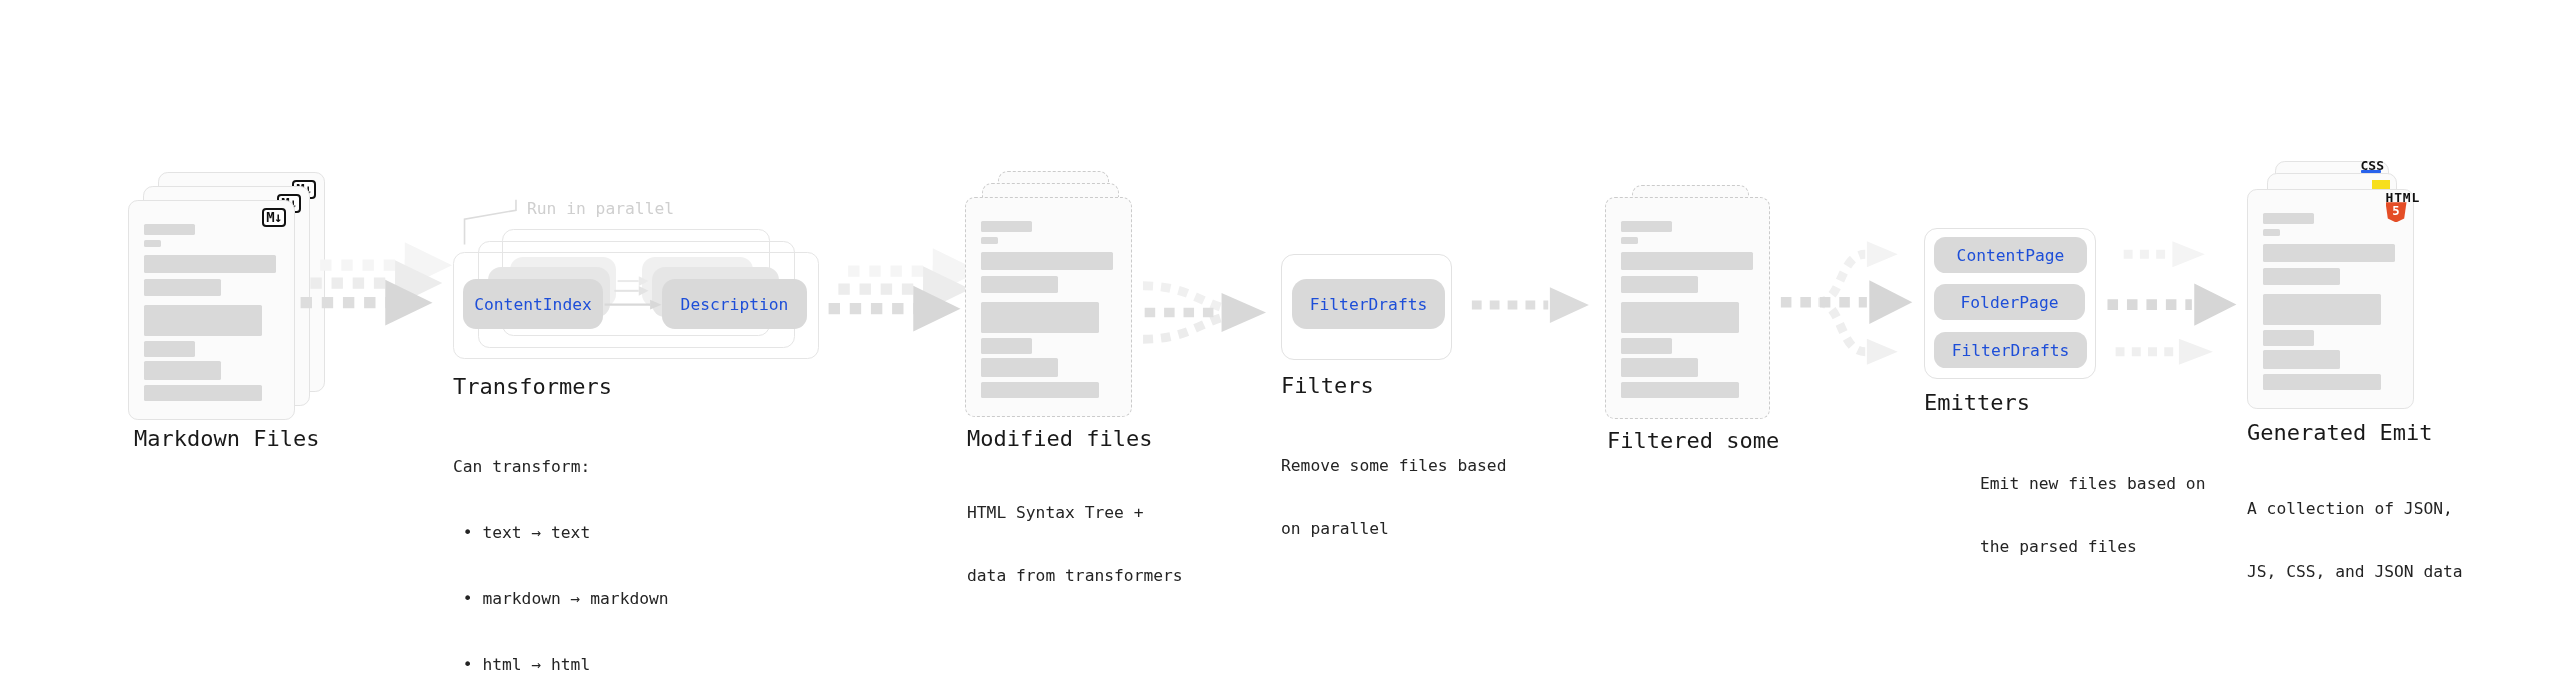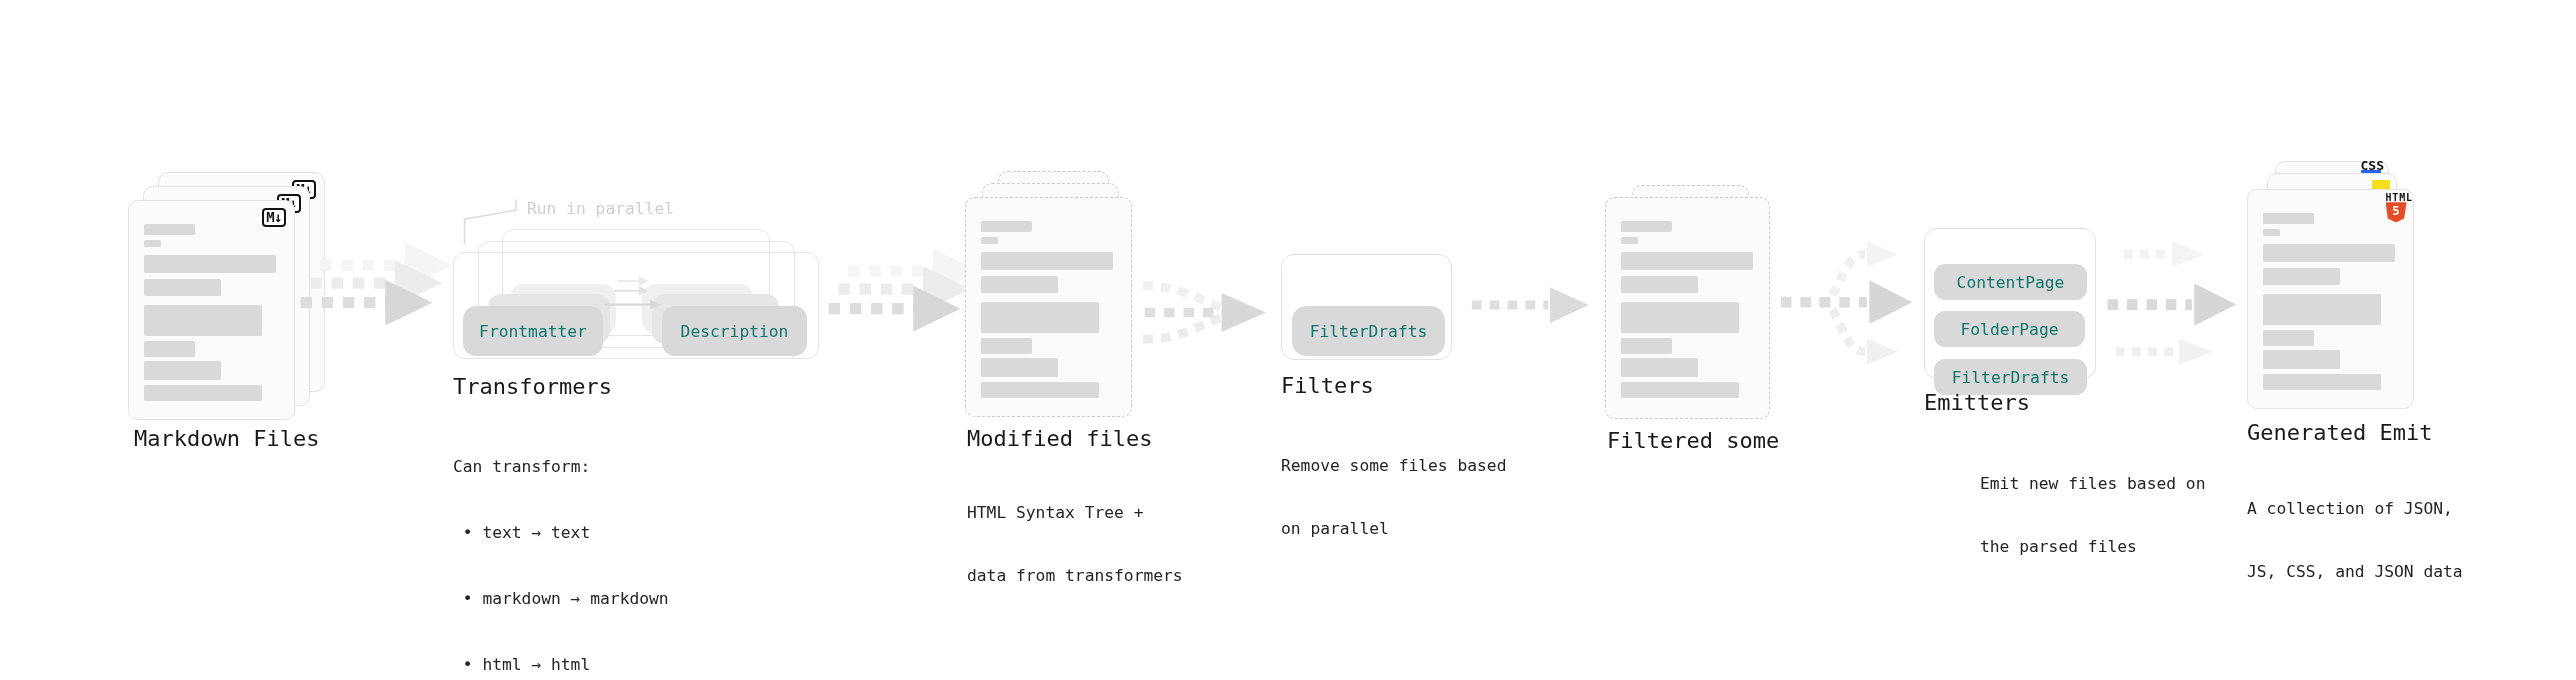--- a/index.html
+++ b/index.html
@@ -23,30 +23,30 @@
     line-height:1;padding:0.8px 2.4px;letter-spacing:-0.8px;
   }
   
   .title{position:absolute;font-size:22px;line-height:24.4px;color:#191919;white-space:pre}
   .caption{position:absolute;font-size:16.3px;line-height:21px;color:#242424;white-space:pre}
   .caption .indent{padding-left:9.8px}
   
   .pill{
     position:absolute;background:var(--pill-bg,#d9d9d9);border-radius:13px;
     display:flex;align-items:center;justify-content:center;
-    font-size:16.3px;color:#0f766e;white-space:pre;margin-top:27px;
+    font-size:16.3px;color:#1d4ed8;white-space:pre;
   }
   .pill.ghost1{background:#e6e6e6}
   .pill.ghost2{background:#f0f0f0}
   
   .obox{position:absolute;border:1.6px solid #e5e5e5;border-radius:11.4px;box-sizing:border-box;background:transparent}
   .annotation{position:absolute;font-size:16.3px;line-height:21px;color:#cfcfcf;white-space:pre}
   
   .html5-icon{position:absolute;right:6.5px;top:4.1px;width:21px;text-align:center}
-  .html5-word{display:block;font-size:10px;font-weight:bold;letter-spacing:0.8px;color:#111;line-height:7.3px}
+  .html5-word{display:block;font-size:13px;font-weight:bold;letter-spacing:0.8px;color:#111;line-height:7.3px}
   .html5-shield{
     width:21px;height:20.3px;margin-top:0.8px;background:var(--html5-orange,#e44d26);
     clip-path:polygon(0 0,100% 0,89% 80%,50% 100%,11% 80%);
     color:#fff;font-size:12.2px;font-weight:bold;line-height:18px;text-align:center;
   }
   .css-badge{position:absolute;right:6.5px;top:0;width:21px;text-align:left;font-size:13px;font-weight:bold;color:#111;line-height:7.3px}
   .css-underline{height:3.3px;width:19.5px;margin:0.8px auto 0;background:var(--css-blue,#2862eb);border-radius:0.8px}
   .js-badge{position:absolute;right:6.5px;top:5.7px;width:18px;height:10.6px;background:var(--js-yellow,#f7df1e)}
   svg{position:absolute;overflow:visible}
 </style>
@@ -101,21 +101,21 @@
     <svg style="left:449px;top:193px" width="98" height="59" viewBox="0 0 120 72">
       <path d="M82,8 L82,21 L19,32 L19,63" fill="none" stroke="#dcdcdc" stroke-width="2"></path>
     </svg>
     <div class="annotation" style="left:527px;top:198px">Run in parallel</div>
 
     <div class="pill ghost2" style="left:510px;top:257px;width:106px;height:50px"></div>
     <div class="pill ghost1" style="left:488px;top:267px;width:122px;height:50px"></div>
     <div class="pill ghost2" style="left:642px;top:257px;width:111px;height:50px"></div>
     <div class="pill ghost1" style="left:652px;top:267px;width:127px;height:50px"></div>
 
-    <div class="pill" style="left:463px;top:279px;width:140px;height:50px">Frontmatter</div>
+    <div class="pill" style="left:463px;top:279px;width:140px;height:50px">ContentIndex</div>
     <div class="pill" style="left:662px;top:279px;width:145px;height:50px">Description</div>
 
     <svg style="left:603px;top:272px" width="65" height="49" viewBox="0 0 80 60">
       <line x1="18" y1="11" x2="44" y2="11" stroke="#eaeaea" stroke-width="2.5"></line>
       <polygon points="44,5 56,11 44,17" fill="#eaeaea"></polygon>
       <line x1="14" y1="23" x2="44" y2="23" stroke="#e3e3e3" stroke-width="2.5"></line>
       <polygon points="44,17 56,23 44,29" fill="#e3e3e3"></polygon>
       <line x1="2" y1="40" x2="58" y2="40" stroke="#d8d8d8" stroke-width="2.5"></line>
       <polygon points="58,34 72,40 58,46" fill="#d8d8d8"></polygon>
     </svg>

